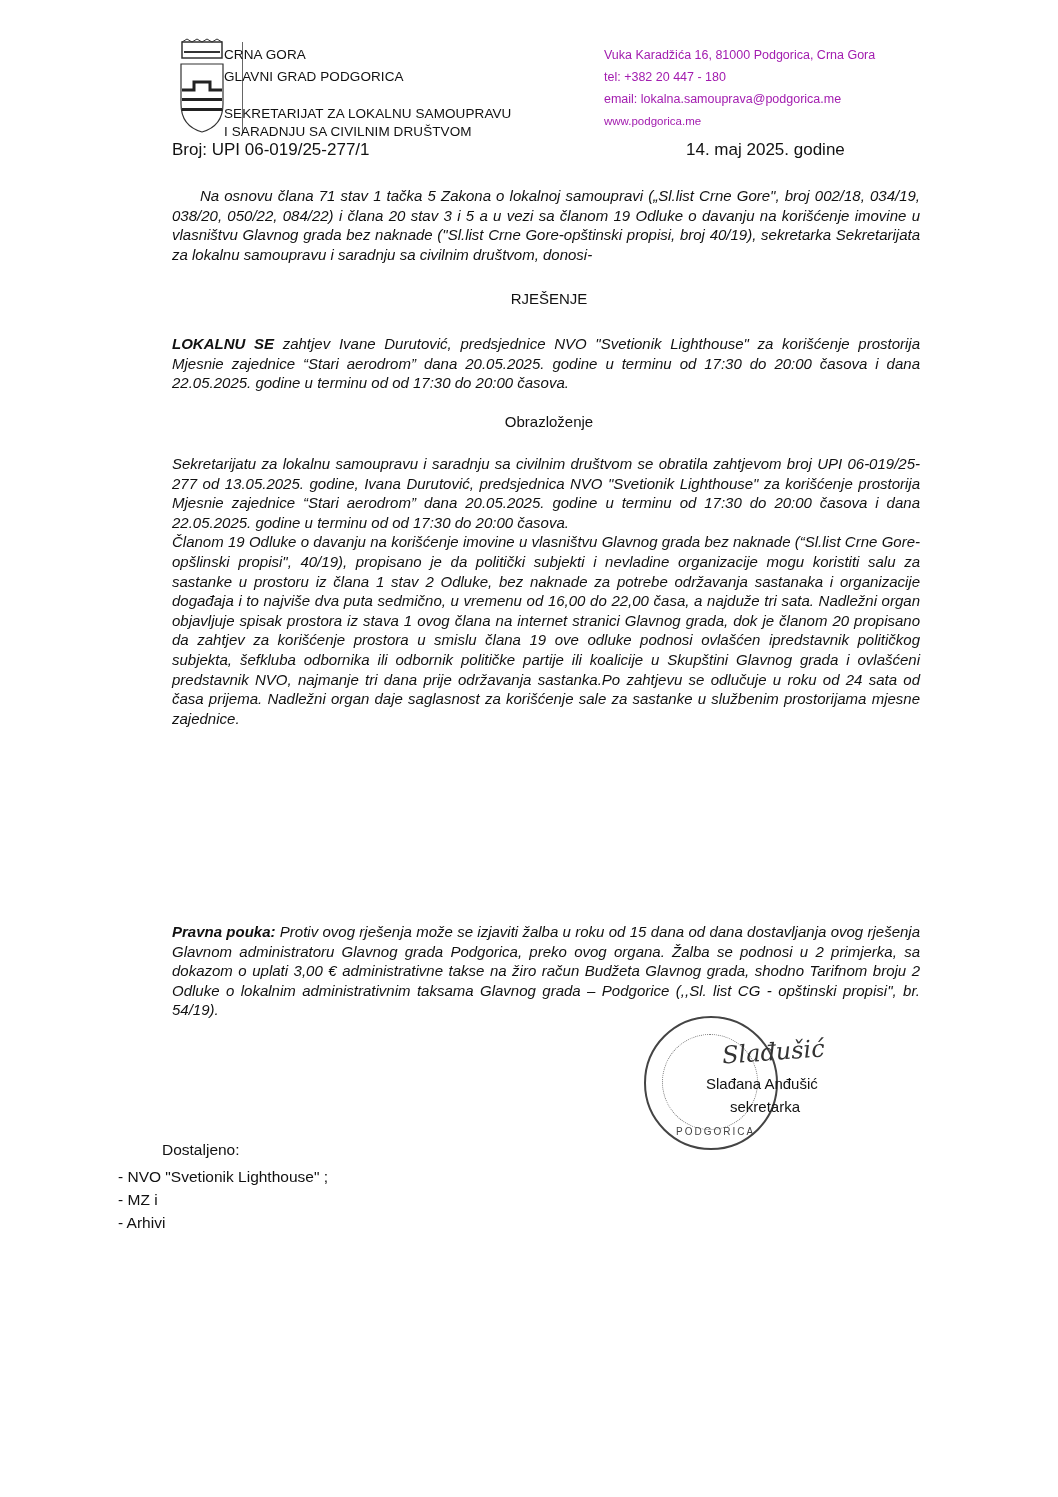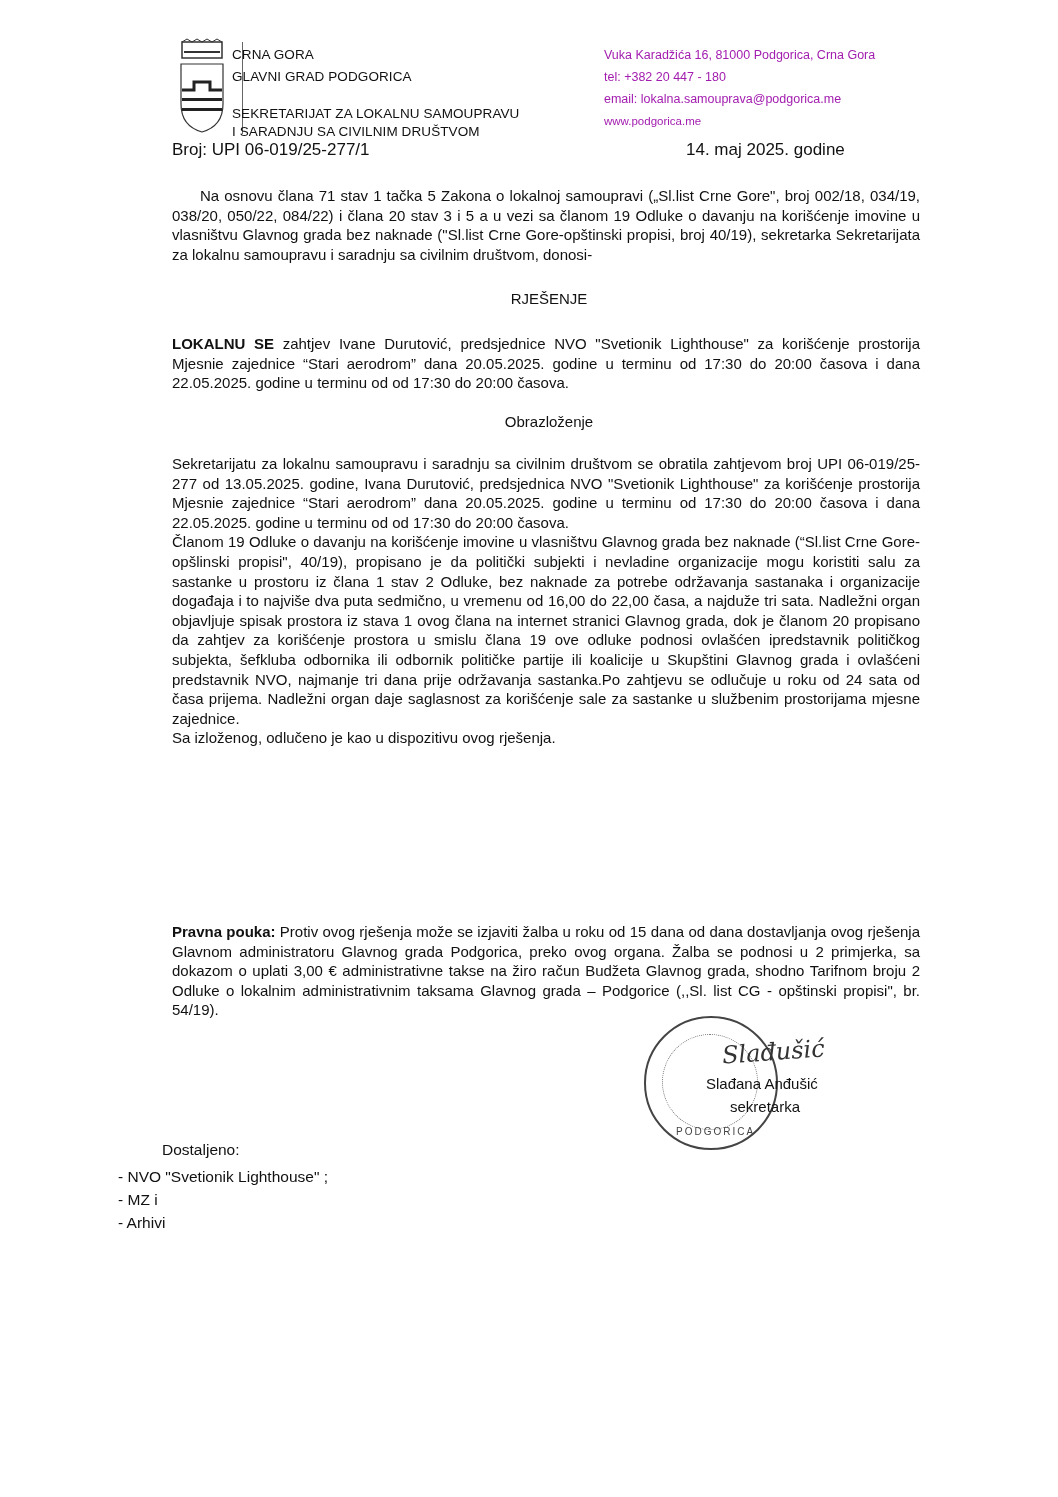--- a/index.html
+++ b/index.html
@@ -1,27 +1,27 @@
 <!DOCTYPE html>
 <html><head>
 <meta charset="utf-8">
 <style>
   html, body { margin: 0; padding: 0; background: #ffffff; }
   body { width: 1058px; height: 1497px; position: relative; overflow: hidden;
          font-family: "Liberation Sans", sans-serif; color: #111; }
   .abs { position: absolute; }
   .hdr-left { left: 224px; top: 44px; font-size: 13.5px; line-height: 22px; letter-spacing: 0.1px; }
-  .hdr-left div { white-space: nowrap; padding-left: 8px; }
+  .hdr-left div { white-space: nowrap; }
   .vline { position: absolute; left: 242px; top: 42px; width: 1px; height: 92px; background: #666; }
   .hdr-right { left: 604px; top: 44px; font-size: 12.5px; line-height: 22px; color: #a21caf; }
   .hdr-right div { white-space: nowrap; }
   .broj { left: 172px; top: 140px; font-size: 17px; }
   .date { left: 686px; top: 140px; font-size: 17px; text-align: right; }
   .para { position: absolute; left: 172px; width: 748px; font-size: 15px; line-height: 19.6px;
-          text-align: justify; text-align-last: left; }
+          text-align: justify; text-align-last: left; font-style: italic; }
   .para p { margin: 0; }
   .center-title { position: absolute; left: 0; width: 1058px; text-align: center; font-size: 15px; }
   b { font-weight: bold; }
   .sig { position: absolute; font-size: 15px; }
   .list { position: absolute; left: 118px; top: 1165px; font-size: 15.5px; line-height: 23px; }
   .stamp { position: absolute; left: 644px; top: 1016px; width: 130px; height: 130px; border-radius: 50%;
            border: 2px solid #444; }
   .stamp .inner { position: absolute; left: 16px; top: 16px; width: 94px; height: 94px; border-radius: 50%;
            border: 1px dotted #777; }
   .stamp-text { position: absolute; font-size: 10px; color: #444; }
@@ -67,21 +67,20 @@
 
 <div class="para" style="top:334px;">
   <p><b>LOKALNU SE</b><span> zahtjev  Ivane Durutović, predsjednice NVO "Svetionik Lighthouse" za korišćenje prostorija Mjesnie zajednice “Stari aerodrom” dana 20.05.2025. godine u terminu od 17:30 do 20:00 časova i  dana 22.05.2025. godine u terminu od od 17:30 do 20:00 časova.</span></p>
 </div>
 
 <div class="center-title" style="top:413px; left:20px;">Obrazloženje</div>
 
 <div class="para" style="top:454px;">
   <p>Sekretarijatu za lokalnu samoupravu i saradnju sa civilnim društvom se obratila zahtjevom broj UPI   06-019/25-277 od 13.05.2025. godine,  Ivana Durutović, predsjednica NVO "Svetionik Lighthouse" za korišćenje  prostorija Mjesnie zajednice “Stari aerodrom” dana 20.05.2025. godine u terminu od 17:30 do 20:00 časova i  dana 22.05.2025. godine u terminu od od 17:30 do 20:00 časova.</p>
   <p>Članom 19 Odluke o davanju na korišćenje imovine u vlasništvu Glavnog grada bez naknade (“Sl.list Crne Gore-opšlinski propisi", 40/19),  propisano je da politički subjekti i nevladine organizacije mogu koristiti salu za sastanke u prostoru iz člana 1 stav 2 Odluke, bez naknade za potrebe održavanja sastanaka i organizacije događaja i to najviše dva puta sedmično, u vremenu od 16,00 do 22,00 časa, a najduže tri sata. Nadležni organ objavljuje spisak prostora iz stava 1 ovog člana na internet stranici Glavnog grada, dok je članom 20 propisano  da zahtjev za korišćenje prostora u smislu člana 19 ove odluke podnosi ovlašćen ipredstavnik političkog subjekta, šefkluba odbornika ili odbornik političke partije ili koalicije u Skupštini Glavnog grada i ovlašćeni predstavnik NVO, najmanje tri dana prije održavanja sastanka.Po zahtjevu se odlučuje u roku od 24 sata od časa prijema. Nadležni organ daje saglasnost za korišćenje sale za sastanke u službenim prostorijama mjesne zajednice.</p>
-  <p>Sa izloženog, odlučeno je kao u dispozitivu ovog rješenja.</p>
 </div>
 
 <div class="para" style="top:922px;">
   <p><b>Pravna pouka:</b><span> Protiv ovog rješenja može se izjaviti žalba u roku od 15 dana od dana dostavljanja ovog rješenja Glavnom administratoru Glavnog grada Podgorica, preko ovog organa. Žalba se podnosi u 2 primjerka, sa dokazom o uplati 3,00 € administrativne takse na žiro račun Budžeta Glavnog grada, shodno Tarifnom broju 2 Odluke o lokalnim administrativnim taksama Glavnog grada – Podgorice (,,Sl. list CG - opštinski propisi", br. 54/19).</span></p>
 </div>
 
 <div class="stamp">
   <div class="inner"></div>
   <div class="stamp-text" style="left:30px; top:108px; letter-spacing:2px;">PODGORICA</div>
 </div>

